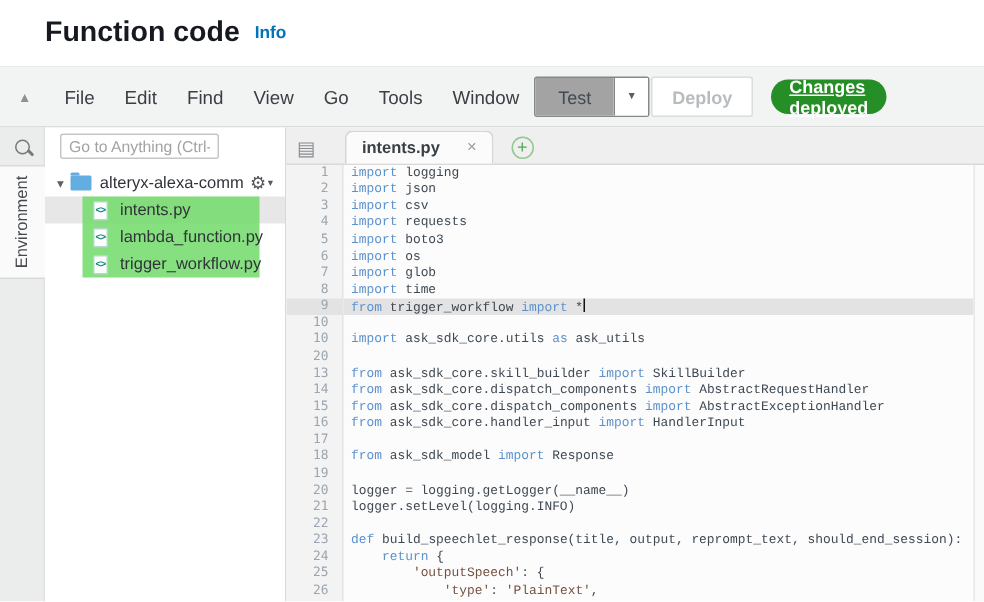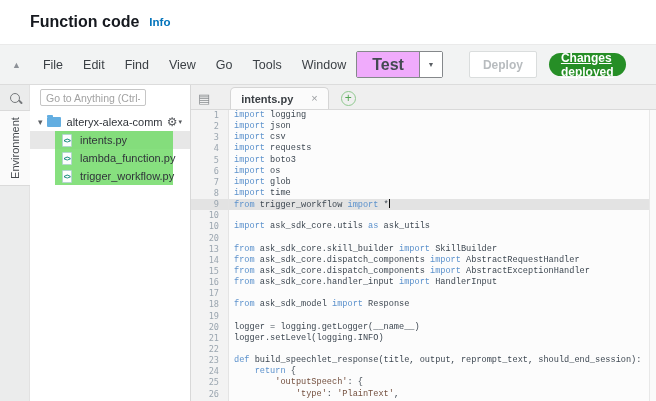--- a/index.html
+++ b/index.html
@@ -2,33 +2,33 @@
 <html><head>
 <meta charset="utf-8">
 <style>
   * { margin:0; padding:0; box-sizing:border-box; }
   html,body { width:656px; height:401px; overflow:hidden; background:#fff;
               font-family:"Liberation Sans", sans-serif; }
 
   
   .panel-header { height:45px; background:#fff; border-bottom:1px solid #eaeaea;
                   display:flex; align-items:center; padding-left:30px; }
-  .page-title { font-size:16px; font-weight:700; color:#16191f; }
+  .page-title { font-size:19px; font-weight:700; color:#16191f; }
   .info-link  { margin-left:10px; font-size:11.5px; font-weight:700; color:#0073bb; cursor:pointer;text-align:center; }
 
   
   .menubar { height:40px; background:#f2f3f3; border-bottom:1px solid #dcdcdc;
              display:flex; align-items:center; padding-left:12px; }
   .collapse-icon { color:#8d9197; font-size:9px; margin-right:12px; }
   .menu-item { font-size:12.5px; color:#3a3f44; padding:0 10px; cursor:pointer; }
   .test-split { margin-left:auto; display:flex; border:1px solid #85888b; border-radius:2px; background:#fff; height:27px; }
-  .btn-test   { font-size:16px; font-weight:700; color:#434a51; padding:0 15px; display:flex; align-items:center; background:#f0abfc; border:none; cursor:pointer; }
+  .btn-test   { font-size:12px; font-weight:400; color:#434a51; padding:0 15px; display:flex; align-items:center; background:#a3a3a3; border:none; cursor:pointer; }
   .btn-test-caret { width:23px; border:none; border-left:1px solid #85888b; background:#fff;
                     display:flex; align-items:center; justify-content:center; font-size:7px; color:#5a5f64; cursor:pointer; }
-  .btn-deploy { margin-left:26px; height:27px; background:#fff; border:1px solid #dadddd; border-radius:2px;
+  .btn-deploy { margin-left:1px; height:27px; background:#fff; border:1px solid #dadddd; border-radius:2px;
                 font-size:12px; font-weight:700; color:#b8bcbf; padding:0 13px; cursor:default; }
   .deployed-badge { margin-left:12px; margin-right:92px; height:23px; display:flex; align-items:center;
                     color:#fff; font-size:12px; font-weight:700; padding:0 12px; border-radius:12px; background:#268e26;text-decoration:underline; }
 
   
   .main { display:flex; height:316px; }
 
   .rail { width:30px; background:#ebecec; border-right:1px solid #e2e2e2; display:flex; flex-direction:column; align-items:center; }
   .rail-search { height:25px; width:100%; display:flex; align-items:center; justify-content:center; }
   .mag { position:relative; width:10px; height:10px; border:1.6px solid #76797c; border-radius:50%; }

